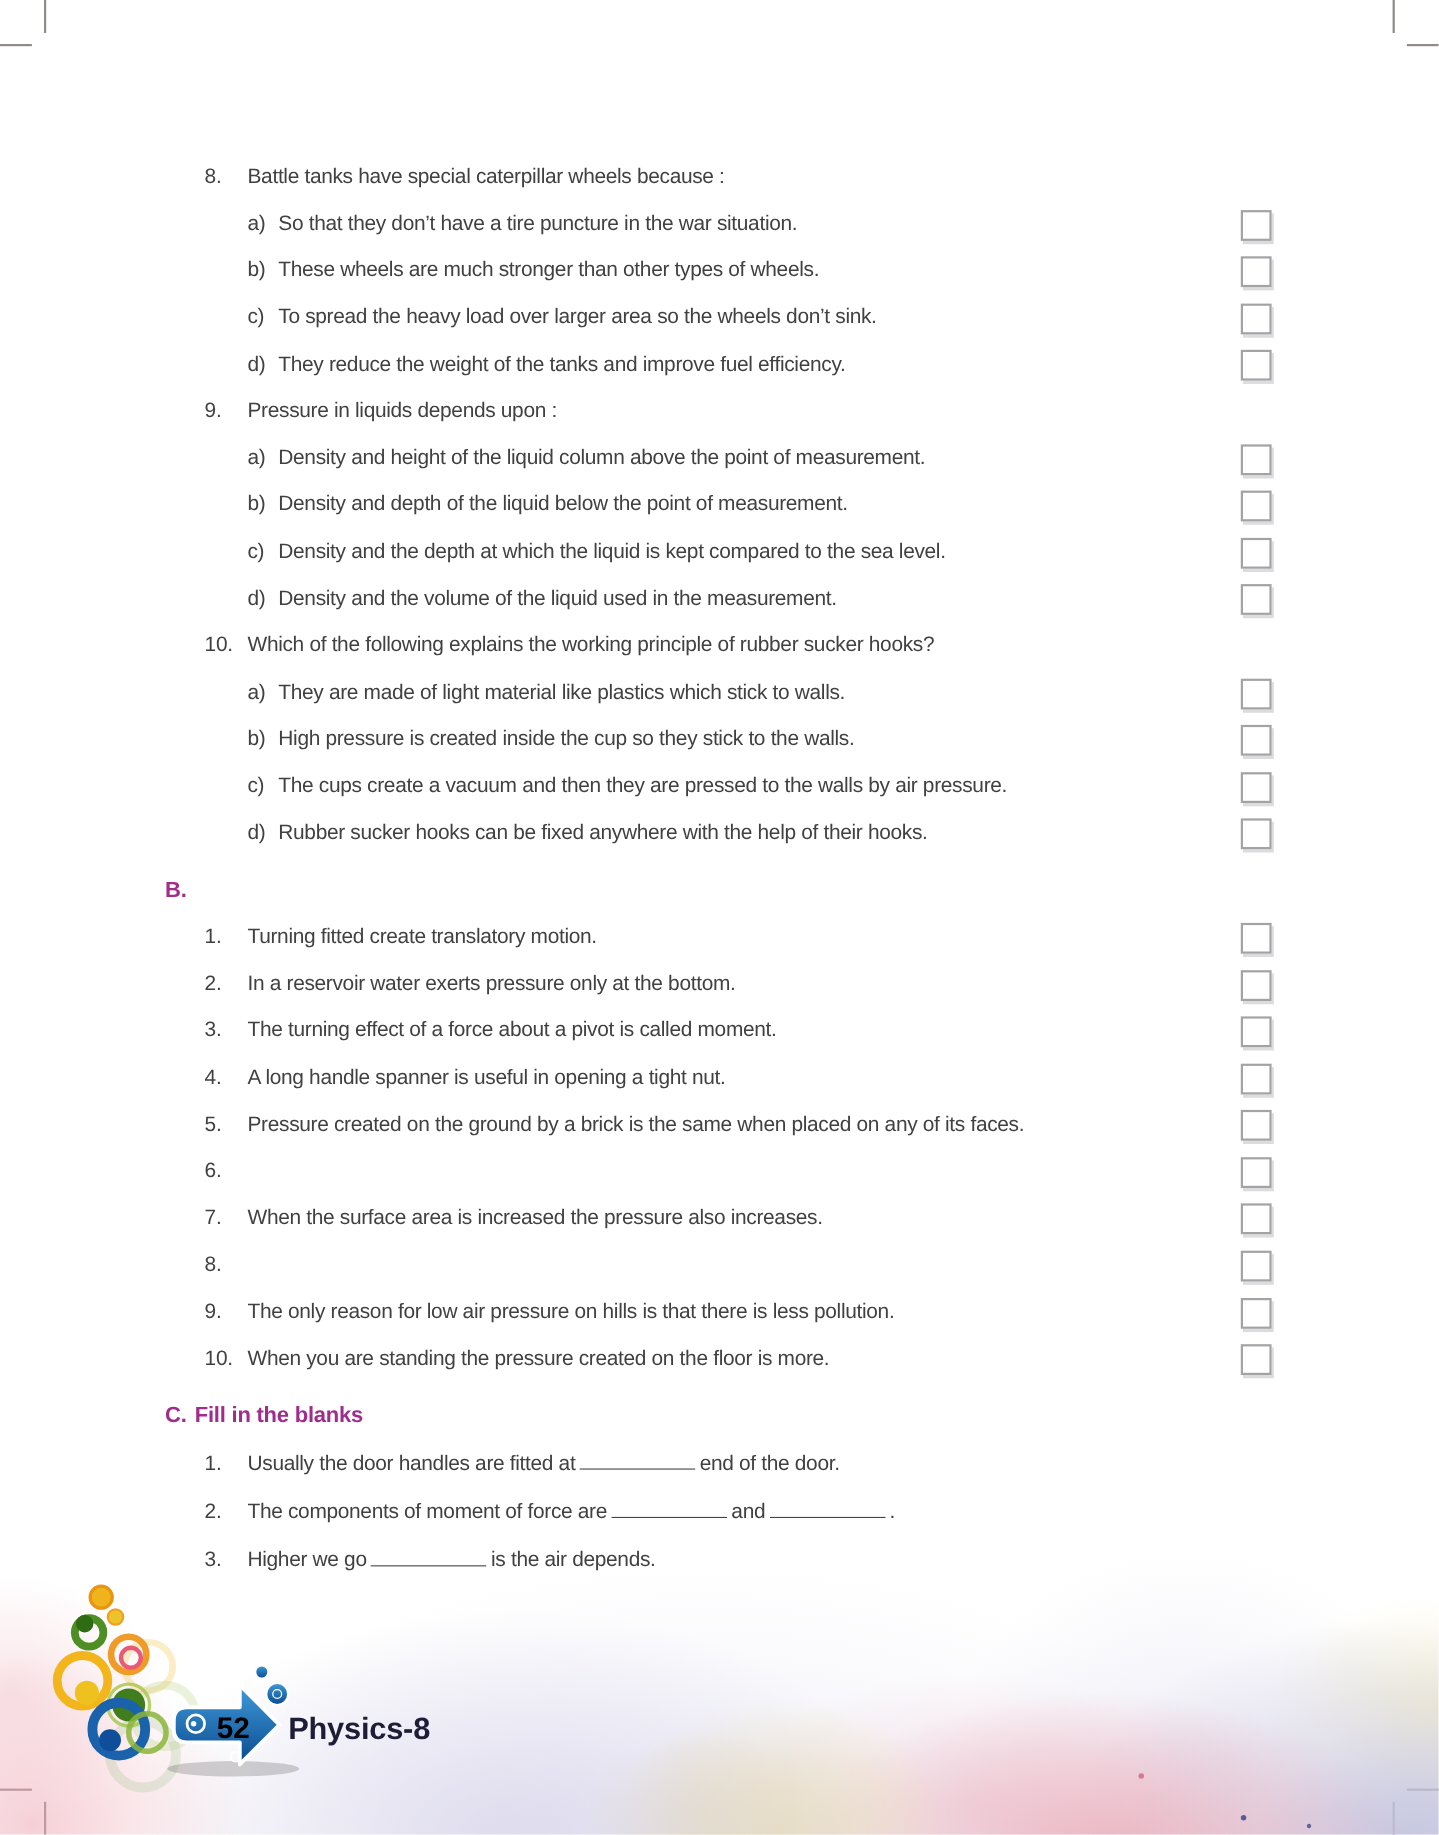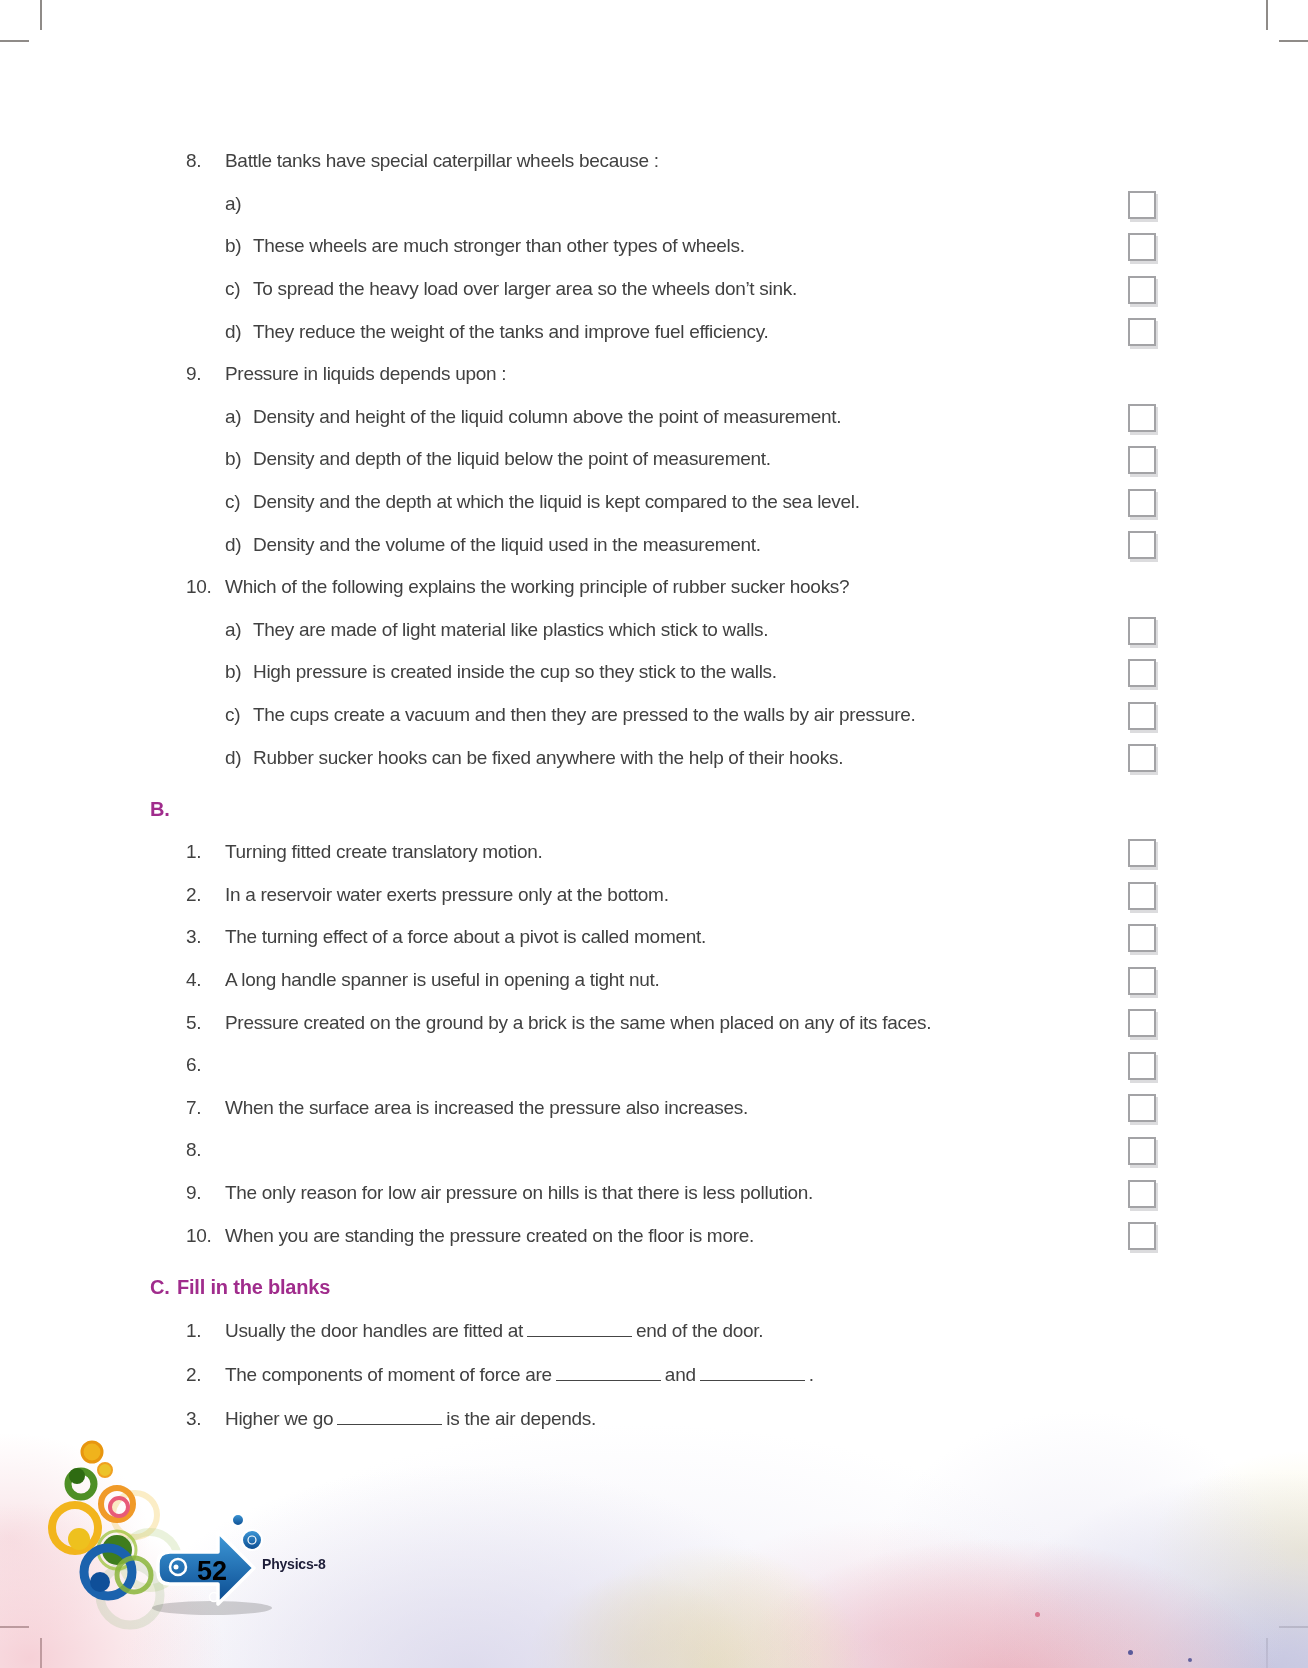--- a/index.html
+++ b/index.html
@@ -37,21 +37,21 @@
       radial-gradient(ellipse 300px 170px at 880px 300px, rgba(245,199,207,0.50),transparent 70%),
       radial-gradient(ellipse 300px 260px at 1080px 260px,rgba(222,219,238,0.45),transparent 72%),
       radial-gradient(ellipse 420px 280px at 1270px 330px,rgba(193,193,221,0.80),transparent 70%),
       radial-gradient(ellipse 230px 150px at 1305px 215px,rgba(240,228,165,0.45),transparent 68%),
       radial-gradient(ellipse 260px 170px at 1308px 335px,rgba(198,198,226,0.60),transparent 65%);}
   .speck{position:absolute;border-radius:50%;pointer-events:none;}
   .circles-art{position:absolute;left:30px;top:1420px;pointer-events:none;}
   .badge{position:absolute;left:150px;top:1500px;pointer-events:none;}
   .badge-num{position:absolute;left:182px;top:1556px;width:60px;text-align:center;
              font-size:27px;font-weight:bold;color:#000000;letter-spacing:0;}
-  .book-title{position:absolute;left:262px;top:1556px;font-size:14px;font-weight:bold;
+  .book-title{position:absolute;left:262px;top:1556px;font-size:28px;font-weight:bold;
               color:#1d1d38;letter-spacing:-0.2px;}
 </style>
 </head>
 <body>
 
 <div class="page">
 
   <div class="crop" style="left:40px;top:0;width:2px;height:30px;"></div>
   <div class="crop" style="left:0;top:40px;width:29px;height:2px;"></div>
   <div class="crop" style="left:1266px;top:0;width:2px;height:30px;"></div>
@@ -105,20 +105,21 @@
   <div class="book-title">Physics-8</div>
 
   <div class="content">
 
     <div class="row q">
       <span class="num">8.</span>
       <span class="txt">Battle tanks have special caterpillar wheels because :</span>
     </div>
     <div class="row opt">
       <span class="olabel">a)</span>
+      <span class="txt">So that they don’t have a tire puncture in the war situation.</span>
       <span class="checkbox"></span>
     </div>
     <div class="row opt">
       <span class="olabel">b)</span>
       <span class="txt">These wheels are much stronger than other types of wheels.</span>
       <span class="checkbox"></span>
     </div>
     <div class="row opt">
       <span class="olabel">c)</span>
       <span class="txt">To spread the heavy load over larger area so the wheels don’t sink.</span>

